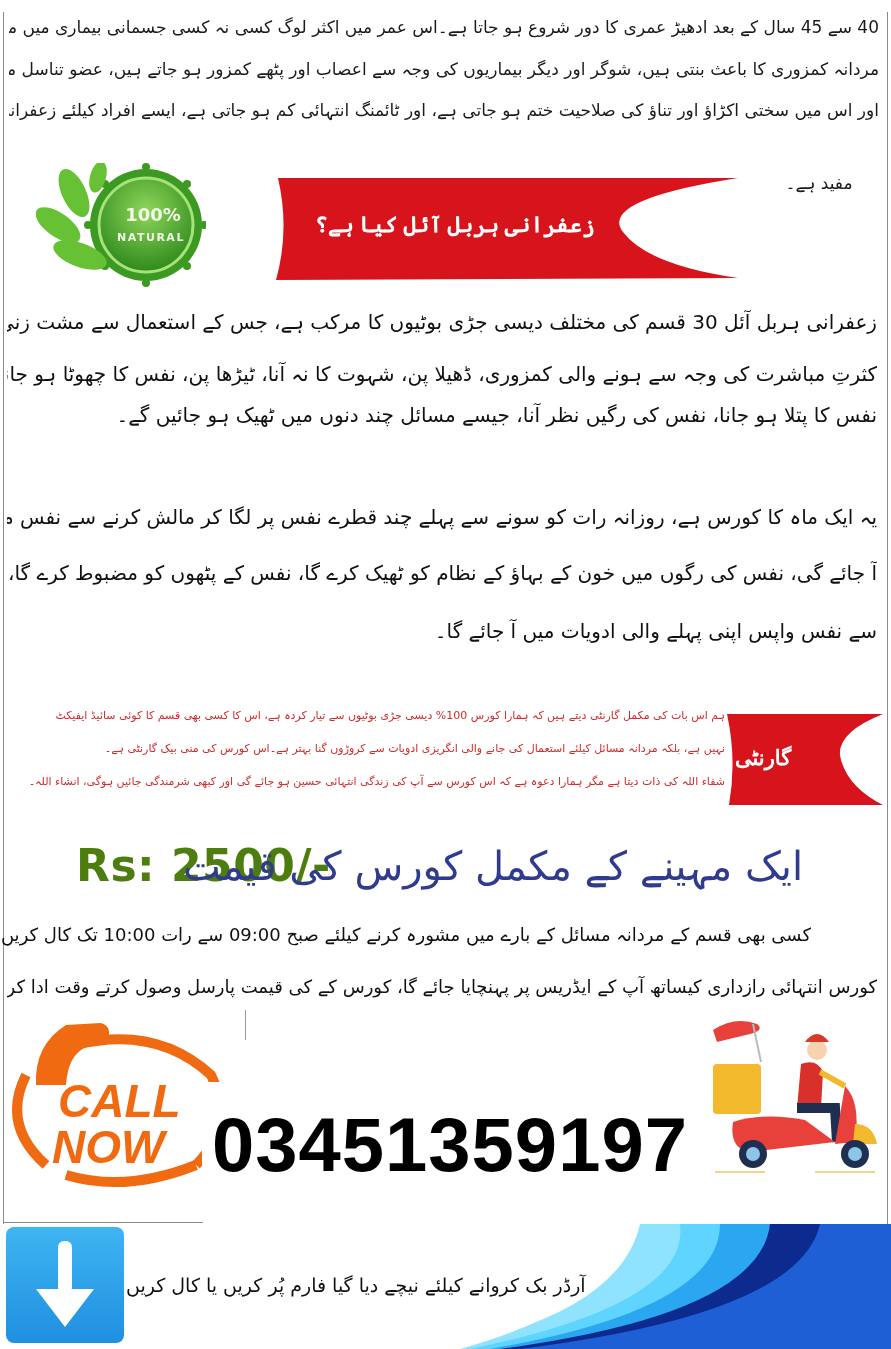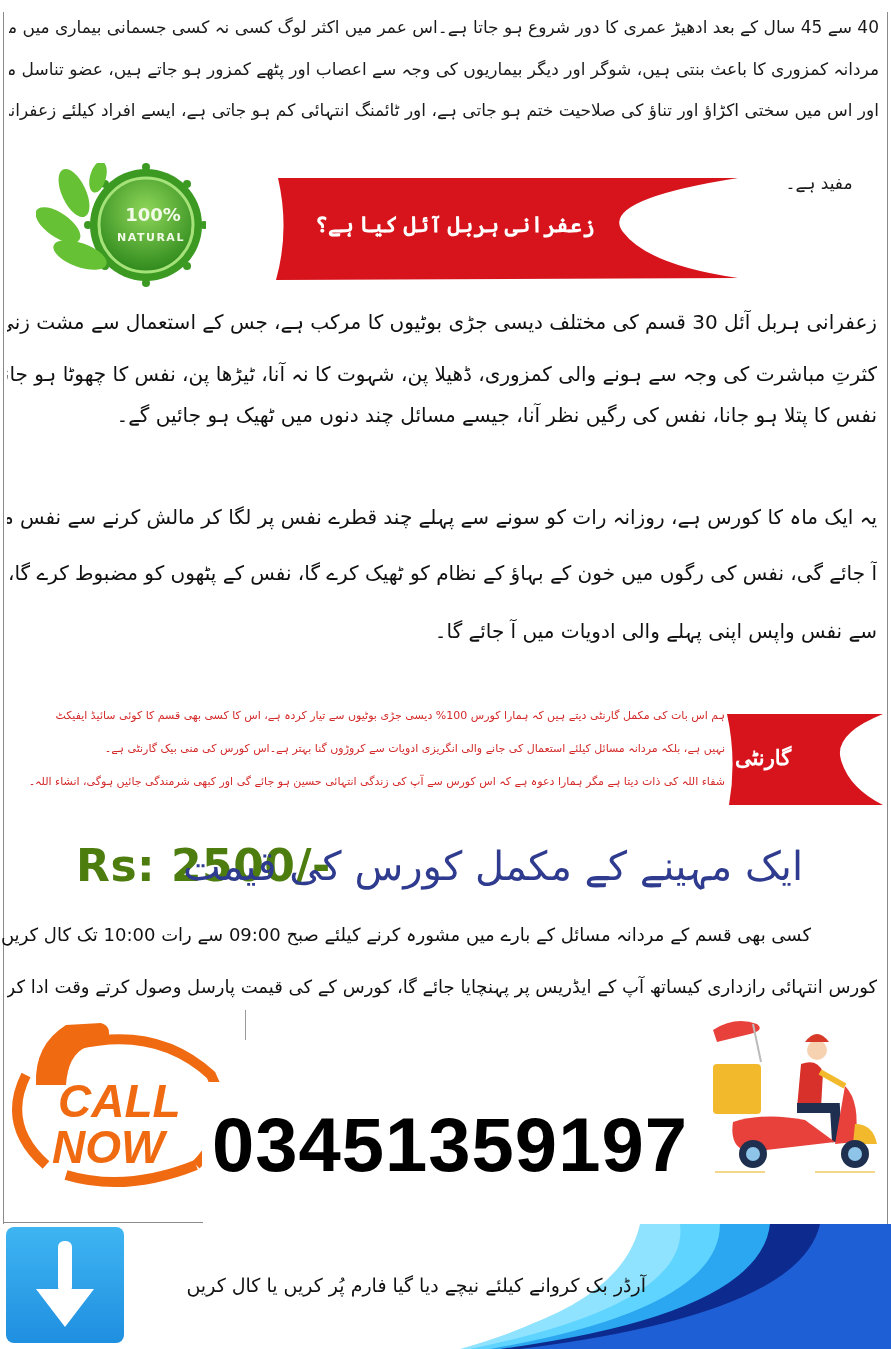--- a/index.html
+++ b/index.html
@@ -67,21 +67,21 @@
   .hr-bottom { position: absolute; left: 3px; top: 1222px; width: 200px; height: 1px; background: #8a8a8a; }
 
   
   .order-banner { position: absolute; left: 0; top: 1224px; width: 891px; height: 125px; overflow: hidden; }
   .order-arrow-btn {
     position: absolute; left: 6px; top: 1227px; width: 118px; height: 116px; border-radius: 8px;
     background: linear-gradient(#3fb5f2, #1f8fe0);
   }
   .order-text {
     position: absolute; left: 126px; top: 1265px; width: 520px; height: 40px; line-height: 40px;
-    direction: rtl; text-align: right; font-size: 19px; color: #111; white-space: nowrap;
+    direction: rtl; text-align: left; font-size: 19px; color: #111; white-space: nowrap;
     font-family: "DejaVu Serif", serif;
   }
 </style>
 </head>
 <body>
 
 <div class="page-border-left"></div>
 <div class="page-border-right"></div>
 
 <div>

